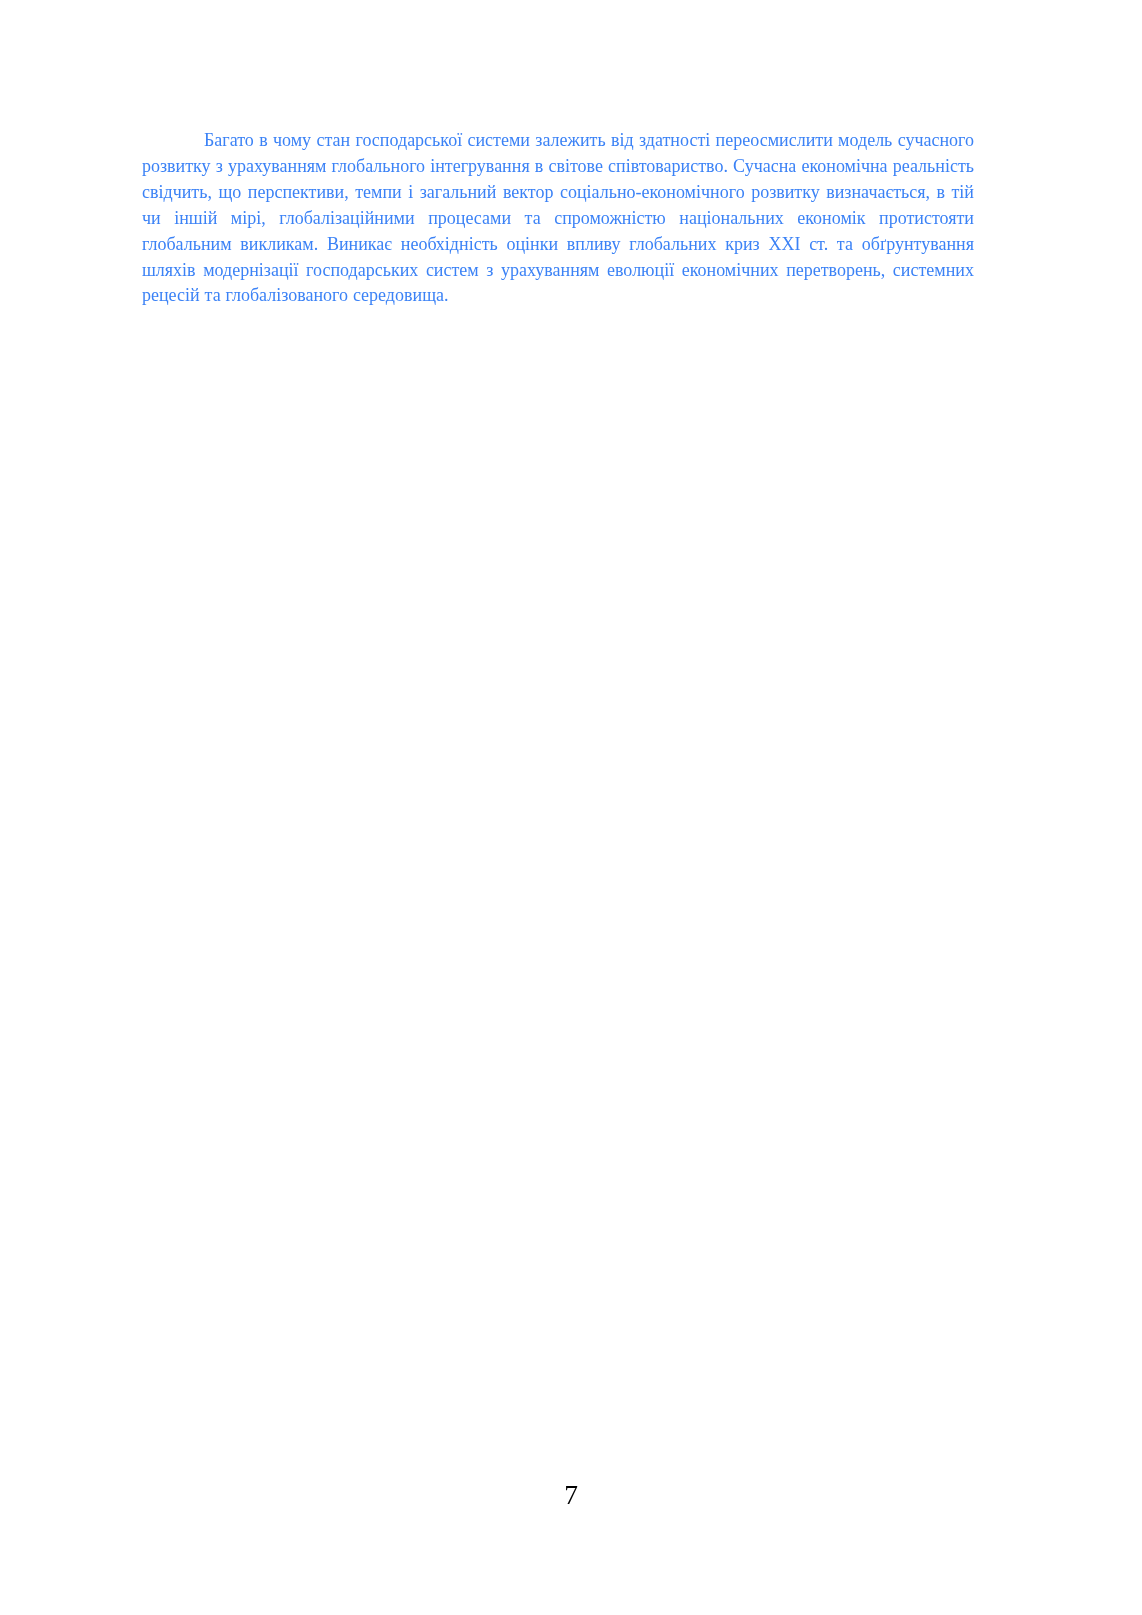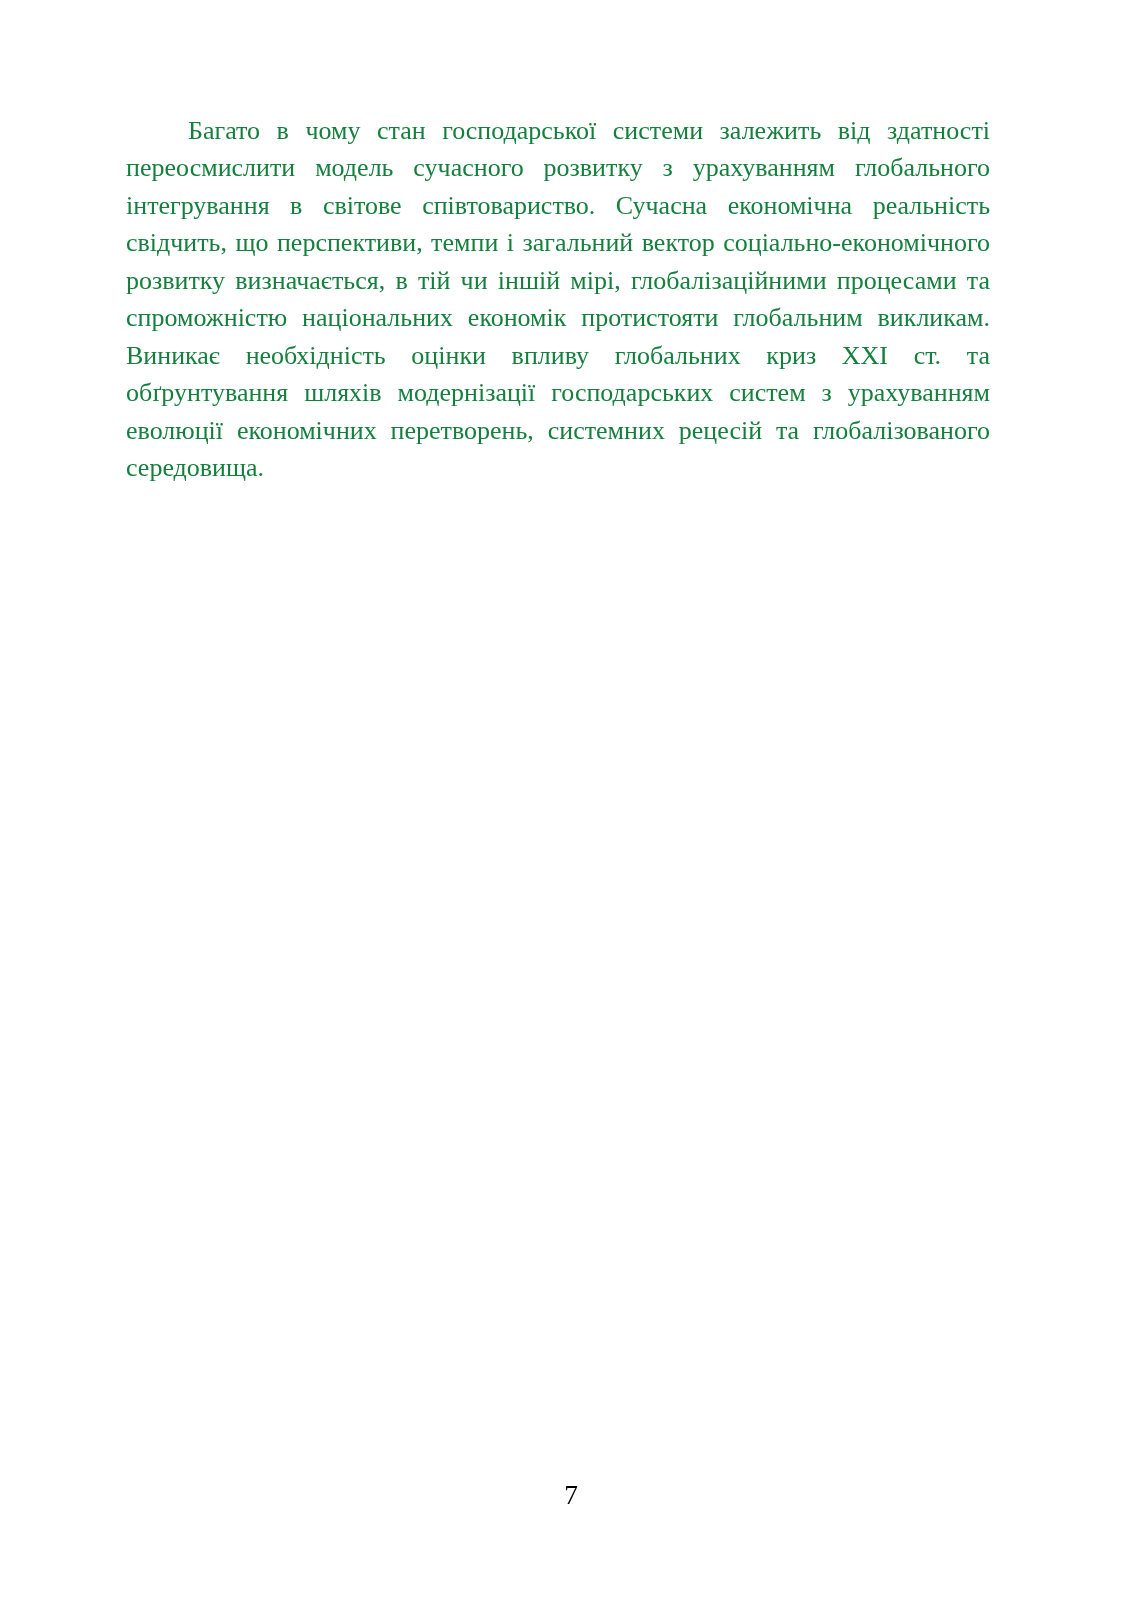--- a/index.html
+++ b/index.html
@@ -18,26 +18,26 @@
     color: #000000;
     overflow: hidden;
   }
   .content {
     position: absolute;
     left: 126px;
     top: 112px;
     width: 864px;
   }
   .body-paragraph {
-    margin: 0;
-    font-size: 26px;
+    margin: 16px;
+    font-size: 18px;
     line-height: 1.44;
     text-align: justify;
     text-indent: 62px;
-    color: #15803d;
+    color: #3b82f6;
     word-spacing: 0.02em;
     hyphens: none;
   }
   .page-number {
     position: absolute;
     left: 0;
     right: 0;
     top: 1481px;
     text-align: center;
     font-size: 27.5px;

